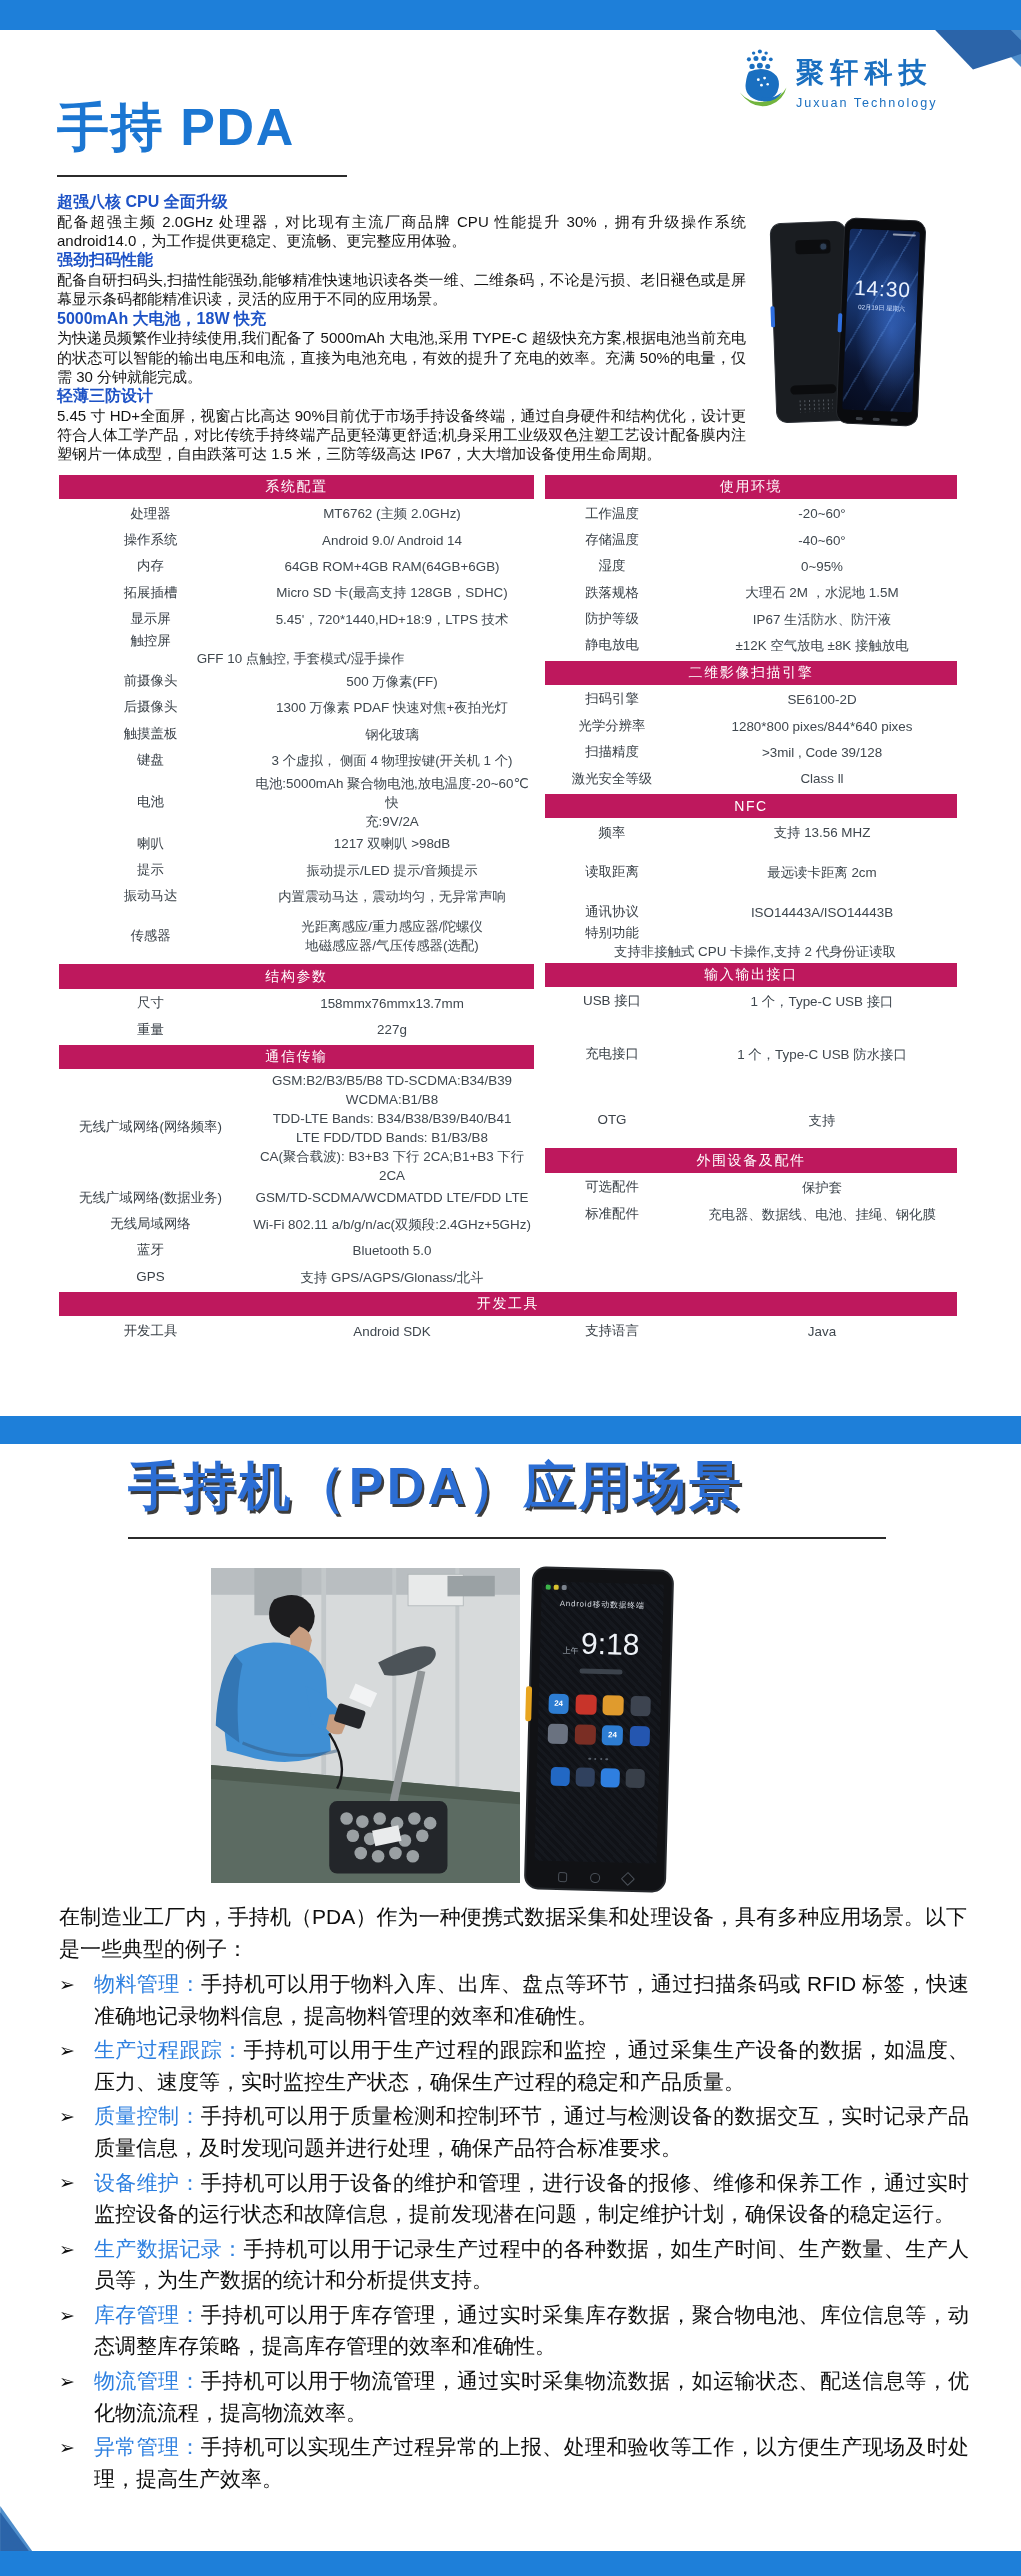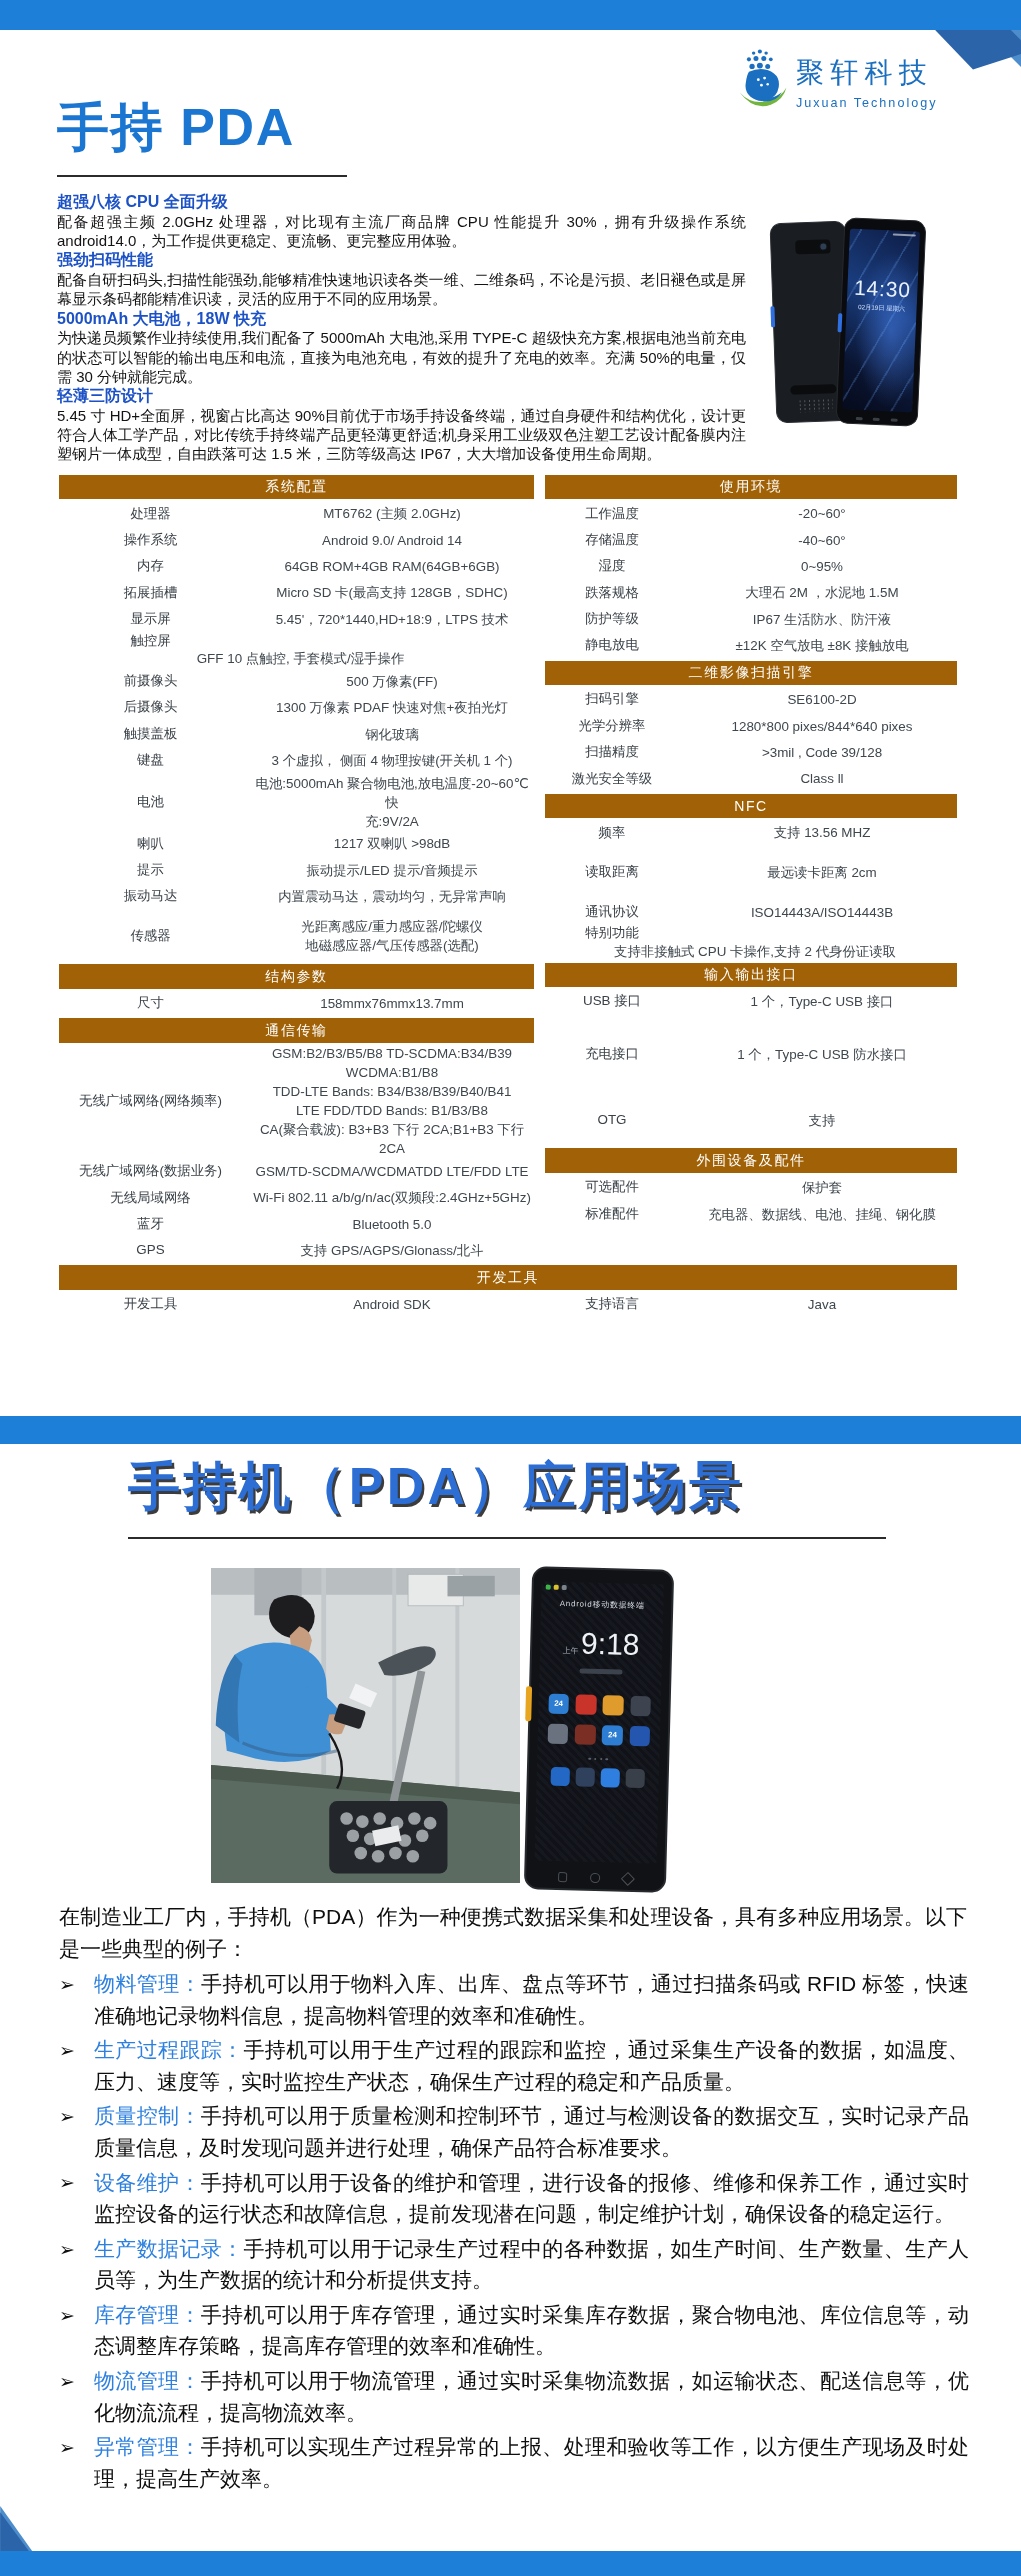--- a/index.html
+++ b/index.html
@@ -9,21 +9,21 @@
 
   
   .topbar { position:absolute; left:0; top:0; width:1021px; height:30px; background:#1e7fd9; }
   .top-deco { position:absolute; left:935px; top:30px; }
   .bottombar { position:absolute; left:0; top:2551px; width:1021px; height:25px; background:#1e7fd9; }
   .bottom-deco { position:absolute; left:0; top:2506px; }
 
   
   .logo { position:absolute; left:738px; top:44px; width:213px; height:76px; display:flex; align-items:center; }
   .logo-text { margin-left:7.9px; }
-  .logo-cn { font-size:28px; color:#1a6fc0; letter-spacing:6.3px; font-weight:400; }
+  .logo-cn { font-size:28px; color:#1a6fc0; letter-spacing:6.3px; font-weight:700; }
   .logo-en { font-size:12.6px; color:#1a6fc0; letter-spacing:2px; margin-top:3.2px; }
 
   
   .title1 { position:absolute; left:57px; top:93px; font-size:52px; font-weight:bold; color:#1b76d2; letter-spacing:1.6px; }
   .title1-underline { position:absolute; left:57px; top:175px; width:290px; height:2.4px; background:#2b2b2b; }
 
   .features { position:absolute; left:57px; top:192px; width:689px; }
   .feature h3 { font-size:16px; color:#1d52c6; font-weight:bold; line-height:19.7px; }
   .feature p { font-size:15px; color:#131313; line-height:19.3px; text-align:justify; }
 
@@ -47,21 +47,21 @@
   .pf-date { position:absolute; left:0; right:0; top:26%; margin-top:27px; text-align:center; color:#cfe0ff; font-size:6.3px; }
   .pf-status { position:absolute; right:3.9px; top:3.2px; width:23.6px; height:2.4px; background:rgba(255,255,255,.55); border-radius:1.6px; }
   .pf-nav { position:absolute; left:0; right:0; bottom:3.2px; display:flex; justify-content:space-around; padding:0 14px; }
   .pf-nav span { width:7px; height:2.4px; background:#3a3f46; border-radius:1.6px; }
 
   
   .spec { position:absolute; left:59px; top:473px; width:898px; }
   .spec-cols { display:flex; gap:11px; align-items:flex-start; }
   .spec-col-left  { width:475px; }
   .spec-col-right { width:412px; }
-  .spec-header { height:24.4px; margin:1.6px 0; background:#a16207; color:#ffffff; font-size:14px;
+  .spec-header { height:24.4px; margin:1.6px 0; background:#be185d; color:#ffffff; font-size:14px;
                  display:flex; align-items:center; justify-content:center; letter-spacing:1.6px; }
   .spec-row { display:flex; align-items:stretch; }
   .spec-label { display:flex; align-items:center; justify-content:center; text-align:center;
                 font-size:13.4px; color:#3a4148; line-height:16.5px; }
   .spec-col-left  .spec-label { width:183px; }
   .spec-col-right .spec-label { width:134px; }
   .spec-value { flex:1; display:flex; align-items:center; justify-content:center; text-align:center;
                 font-size:13.4px; color:#3f474e; white-space:pre-line; line-height:19px;margin-left:8px; }
   .spec-dev-row { display:flex; gap:11px; }
   .spec-dev-row .half-l { width:475px; } .spec-dev-row .half-r { width:412px; }
@@ -259,20 +259,24 @@
           </div>
           <div class="spec-row" style="min-height: 53px;">
             <div class="spec-label">传感器</div>
             <div class="spec-value">光距离感应/重力感应器/陀螺仪
 地磁感应器/气压传感器(选配)</div>
           </div>
           <div class="spec-header">结构参数</div>
           <div class="spec-row" style="min-height: 26.4px;">
             <div class="spec-label">尺寸</div>
             <div class="spec-value">158mmx76mmx13.7mm</div>
+          </div>
+          <div class="spec-row" style="min-height: 26.4px;">
+            <div class="spec-label">重量</div>
+            <div class="spec-value">227g</div>
           </div>
           <div class="spec-header">通信传输</div>
           <div class="spec-row" style="min-height: 106px;">
             <div class="spec-label">无线广域网络(网络频率)</div>
             <div class="spec-value">GSM:B2/B3/B5/B8   TD-SCDMA:B34/B39   WCDMA:B1/B8
 TDD-LTE Bands: B34/B38/B39/B40/B41
 LTE FDD/TDD Bands: B1/B3/B8
 CA(聚合载波): B3+B3 下行 2CA;B1+B3 下行 2CA</div>
           </div>
           <div class="spec-row" style="min-height: 26.4px;">

